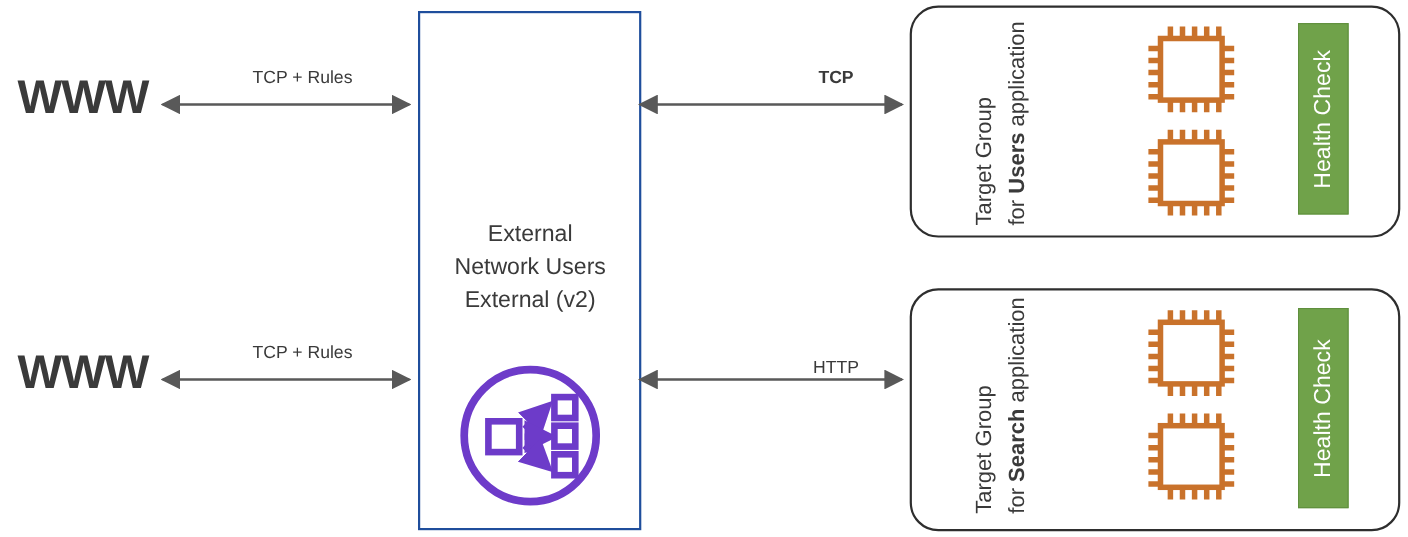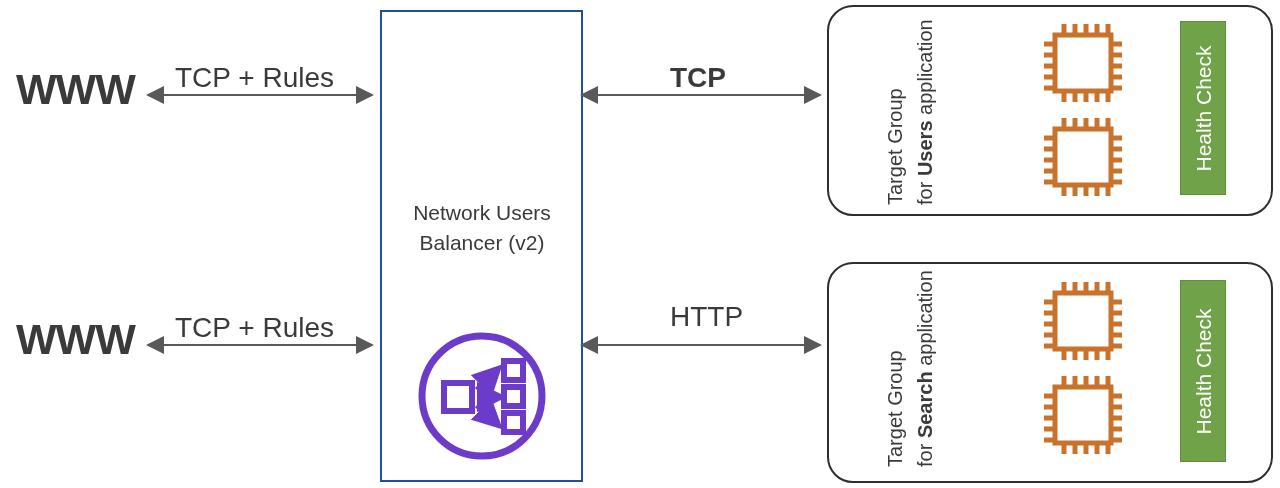--- a/index.html
+++ b/index.html
@@ -98,24 +98,24 @@
   .health-badge .txt {
     transform: rotate(-90deg);
     white-space: nowrap;
     color: #ffffff;
     font-size: 21px;
     line-height: 1;
   }
 
   
   .conn-label {
-    font-size: 28px;
+    font-size: 16px;
     color: #3a3a3a;
     white-space: nowrap;
-    text-align: left;
+    text-align: center;
   }
   svg.conn { overflow: visible; }
 </style>
 </head>
 <body>
 
 <div id="diagram">
 
   <div class="abs www-label" style="left:16px; top:68px;">WWW</div>
 
@@ -147,22 +147,23 @@
         <path d="M0,0 L9,4.5 L0,9 z" fill="#595959"></path>
       </marker>
     </defs>
     <line x1="10" y1="11" x2="234" y2="11" stroke="#595959" stroke-width="2" marker-end="url(#arrL2)"></line>
     <line x1="234" y1="11" x2="10" y2="11" stroke="#595959" stroke-width="2" marker-end="url(#arrL2b)"></line>
   </svg>
 
   <div class="abs lb-box"></div>
 
   <div class="abs lb-title">
+    <div>External</div>
     <div>Network Users</div>
-    <div>Balancer (v2)</div>
+    <div>External (v2)</div>
   </div>
 
   <div class="abs lb-icon-wrap">
     <svg width="132" height="132" viewBox="0 0 132 132">
       <circle cx="66" cy="66" r="60" fill="none" stroke="#6d3bc9" stroke-width="7"></circle>
 
       <rect x="28" y="53" width="28" height="28" fill="none" stroke="#6d3bc9" stroke-width="6"></rect>
 
       <rect x="88" y="31" width="19" height="19" fill="none" stroke="#6d3bc9" stroke-width="6"></rect>
       <rect x="88" y="57" width="19" height="19" fill="none" stroke="#6d3bc9" stroke-width="6"></rect>
@@ -174,21 +175,21 @@
         </marker>
       </defs>
       <line x1="61" y1="60" x2="79" y2="42" stroke="#6d3bc9" stroke-width="6" marker-end="url(#lbArrow)"></line>
       <line x1="61" y1="67" x2="80" y2="67" stroke="#6d3bc9" stroke-width="6" marker-end="url(#lbArrow)"></line>
       <line x1="61" y1="75" x2="79" y2="92" stroke="#6d3bc9" stroke-width="6" marker-end="url(#lbArrow)"></line>
     </svg>
   </div>
 
   <div class="abs conn-label" style="left:670px; top:62px; width:180px;font-weight:bold;">TCP</div>
 
-  <div class="abs conn-label" style="left:670px; top:301px; width:180px;">HTTP</div>
+  <div class="abs conn-label" style="left:670px; top:326px; width:180px;">HTTP</div>
 
   <svg class="abs conn" style="left:572px; top:84px;" width="258" height="22">
     <defs>
       <marker id="arrR1" markerWidth="9" markerHeight="9" refX="8" refY="4.5" orient="auto">
         <path d="M0,0 L9,4.5 L0,9 z" fill="#595959"></path>
       </marker>
       <marker id="arrR1b" markerWidth="9" markerHeight="9" refX="8" refY="4.5" orient="auto">
         <path d="M0,0 L9,4.5 L0,9 z" fill="#595959"></path>
       </marker>
     </defs>

